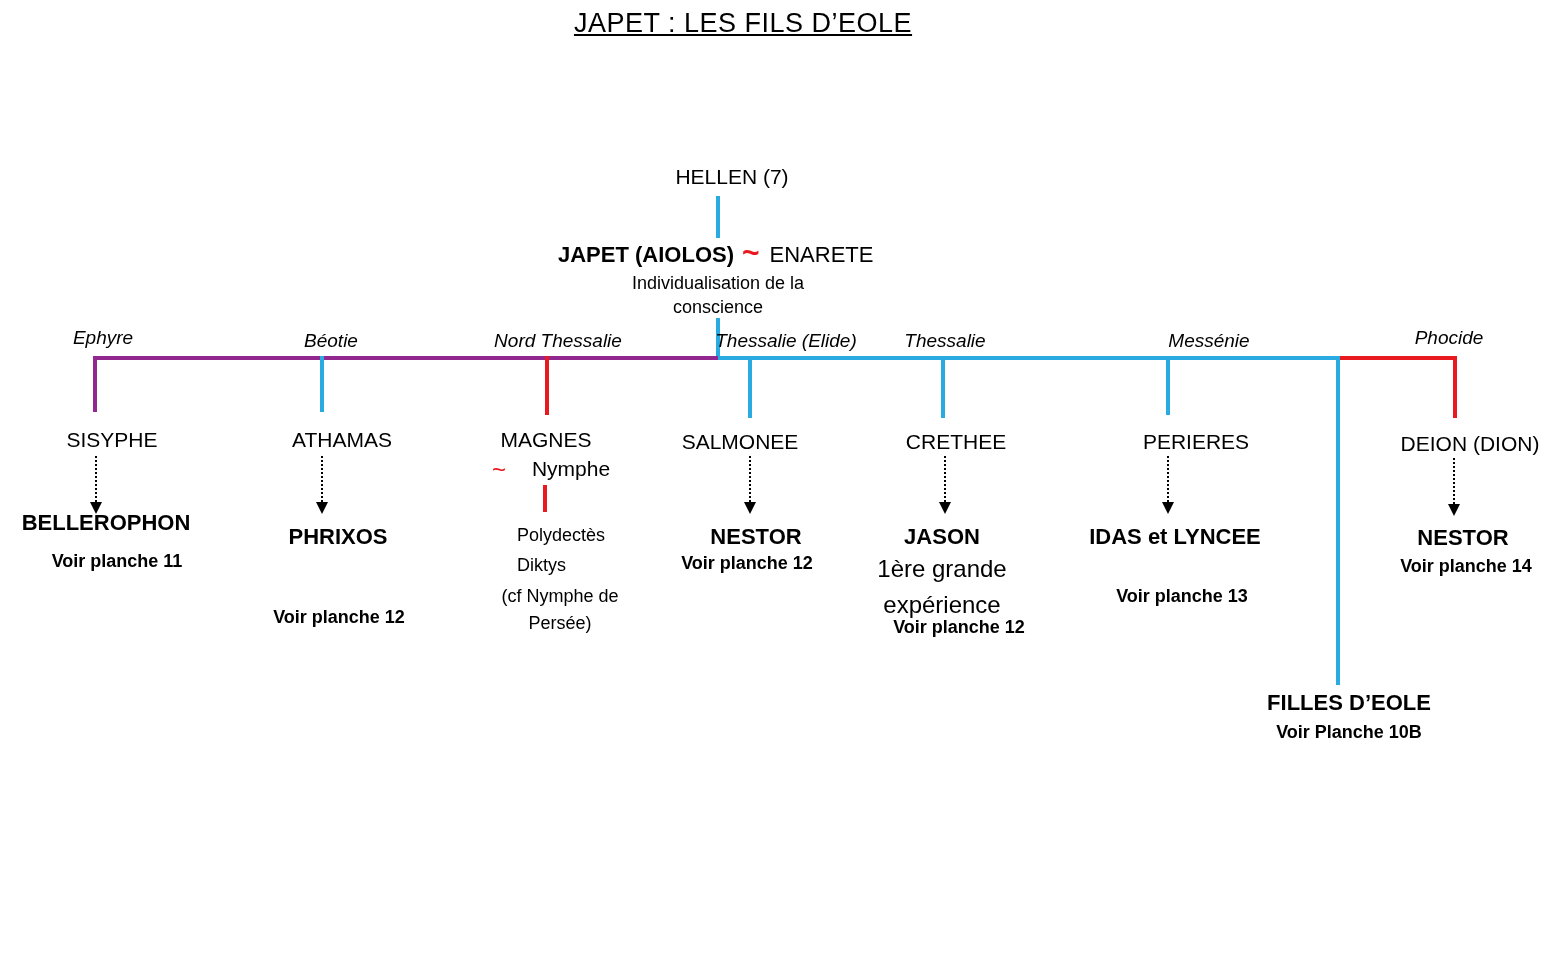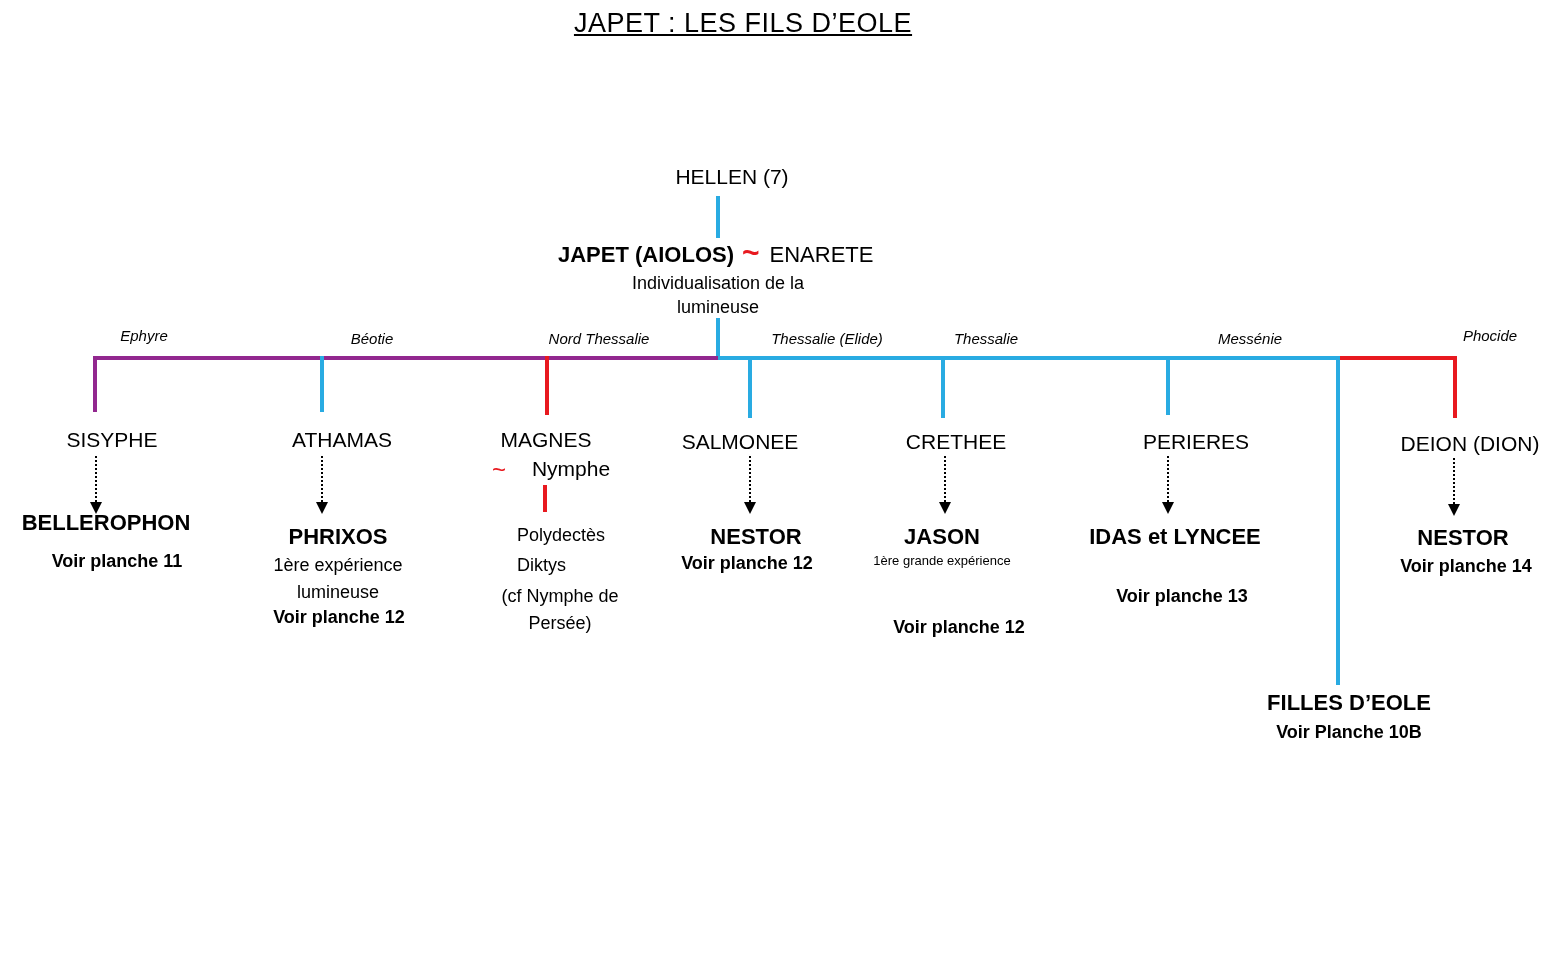--- a/index.html
+++ b/index.html
@@ -15,21 +15,21 @@
   }
   .abs { position: absolute; }
   .ctr { transform: translateX(-50%); white-space: nowrap; }
   .title { font-size: 27px; text-decoration: underline; letter-spacing: 0.5px; }
   .root-name { font-size: 21px; }
   .couple-row { display: flex; align-items: center; }
   .father { font-size: 22px; font-weight: bold; }
   .union-big { font-size: 30px; font-weight: bold; color: #E8191F; margin: 0 10px 4px 8px; line-height: 1; }
   .mother { font-size: 22px; }
   .couple-note { font-size: 18px; line-height: 1.35; text-align: center; white-space: normal; }
-  .region { font-size: 15px; font-style: italic; margin-left: 41px; }
+  .region { font-size: 19px; font-style: italic; }
   .child { font-size: 21px; }
   .desc { font-size: 22px; font-weight: bold; }
   .ref { font-size: 18px; font-weight: bold; }
   .note { font-size: 18px; line-height: 1.5; text-align: center; white-space: normal; }
   .plain { font-size: 18px; }
   .union-small { font-size: 24px; color: #E8191F; line-height: 1; }
   .hline { position: absolute; height: 4px; }
   .vline { position: absolute; width: 4px; }
   .arrow { position: absolute; transform: translateX(-50%); display: flex; flex-direction: column; align-items: center; }
   .arrow .shaft { width: 0; height: 46px; border-left: 2px dotted #000; }
@@ -45,21 +45,21 @@
 
   <div class="abs ctr root-name" style="left:732px; top:165px;">HELLEN (7)</div>
 
   <div class="vline" style="left: 716px; top: 196px; height: 42px; background-color: rgb(41, 171, 226);"></div>
 
   <div class="abs couple-row" style="left:558px; top:238px;">
     <span class="father">JAPET (AIOLOS)</span>
     <span class="union-big">~</span>
     <span class="mother">ENARETE</span>
   </div>
-  <div class="abs ctr couple-note" style="left:718px; top:271px; width:212px;">Individualisation de la lumineuse</div>
+  <div class="abs ctr couple-note" style="left:718px; top:271px; width:212px;">Individualisation de la conscience</div>
 
   <div class="vline" style="left: 716px; top: 318px; height: 40px; background-color: rgb(41, 171, 226);"></div>
 
   <div class="hline" style="left: 93px; top: 356px; width: 627px; background-color: rgb(146, 39, 143);"></div>
   <div class="hline" style="left: 718px; top: 356px; width: 620px; background-color: rgb(41, 171, 226);"></div>
   <div class="hline" style="left: 1336px; top: 356px; width: 121px; background-color: rgb(232, 25, 31);"></div>
 
   <div class="abs ctr region" style="left:103px; top:327px;">Ephyre</div>
   <div class="abs ctr region" style="left:331px; top:330px;">Béotie</div>
   <div class="abs ctr region" style="left:558px; top:330px;">Nord Thessalie</div>
@@ -111,32 +111,31 @@
     </div>
   <div class="arrow" style="left:1454px; top:458px;">
       <div class="shaft"></div>
       <div class="head"></div>
     </div>
 
   <div class="abs ctr desc" style="left:106px; top:510px;">BELLEROPHON</div>
   <div class="abs ctr ref" style="left:117px; top:551px;">Voir planche 11</div>
 
   <div class="abs ctr desc" style="left:338px; top:524px;">PHRIXOS</div>
-  <div class="abs ctr note" style="left:338px; top:552px; width:170px;">1ère expérience lumineuse</div>
   <div class="abs ctr ref" style="left:339px; top:607px;">Voir planche 12</div>
 
   <div class="abs plain" style="left:517px; top:525px;">Polydectès</div>
   <div class="abs plain" style="left:517px; top:555px;">Diktys</div>
   <div class="abs ctr note" style="left:560px; top:583px; width:125px;">(cf Nymphe de Persée)</div>
 
   <div class="abs ctr desc" style="left:756px; top:524px;">NESTOR</div>
   <div class="abs ctr ref" style="left:747px; top:553px;">Voir planche 12</div>
 
   <div class="abs ctr desc" style="left:942px; top:524px;">JASON</div>
-  <div class="abs ctr note" style="left:942px; top:551px; width:150px; font-size:13px;">1ère grande expérience</div>
+  <div class="abs ctr note" style="left:942px; top:551px; width:150px; font-size:24px;">1ère grande expérience</div>
   <div class="abs ctr ref" style="left:959px; top:617px;">Voir planche 12</div>
 
   <div class="abs ctr desc" style="left:1175px; top:524px;">IDAS et LYNCEE</div>
   <div class="abs ctr ref" style="left:1182px; top:586px;">Voir planche 13</div>
 
   <div class="abs ctr desc" style="left:1463px; top:525px;">NESTOR</div>
   <div class="abs ctr ref" style="left:1466px; top:556px;">Voir planche 14</div>
 
   <div class="abs ctr desc" style="left:1349px; top:690px;">FILLES D’EOLE</div>
   <div class="abs ctr ref" style="left:1349px; top:722px;">Voir Planche 10B</div>

